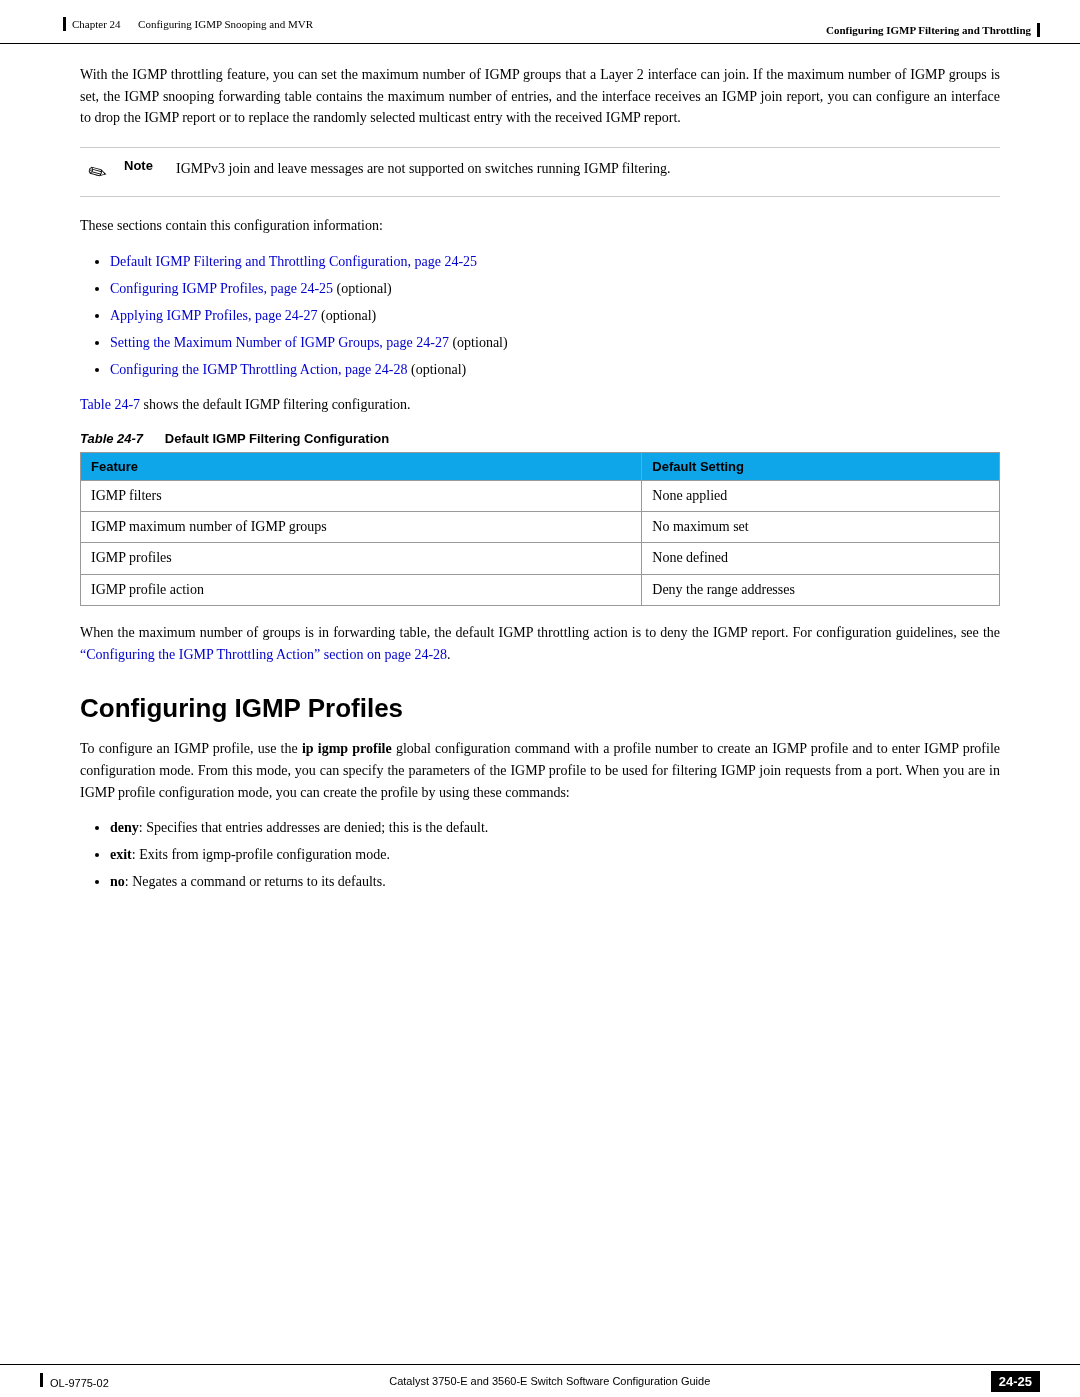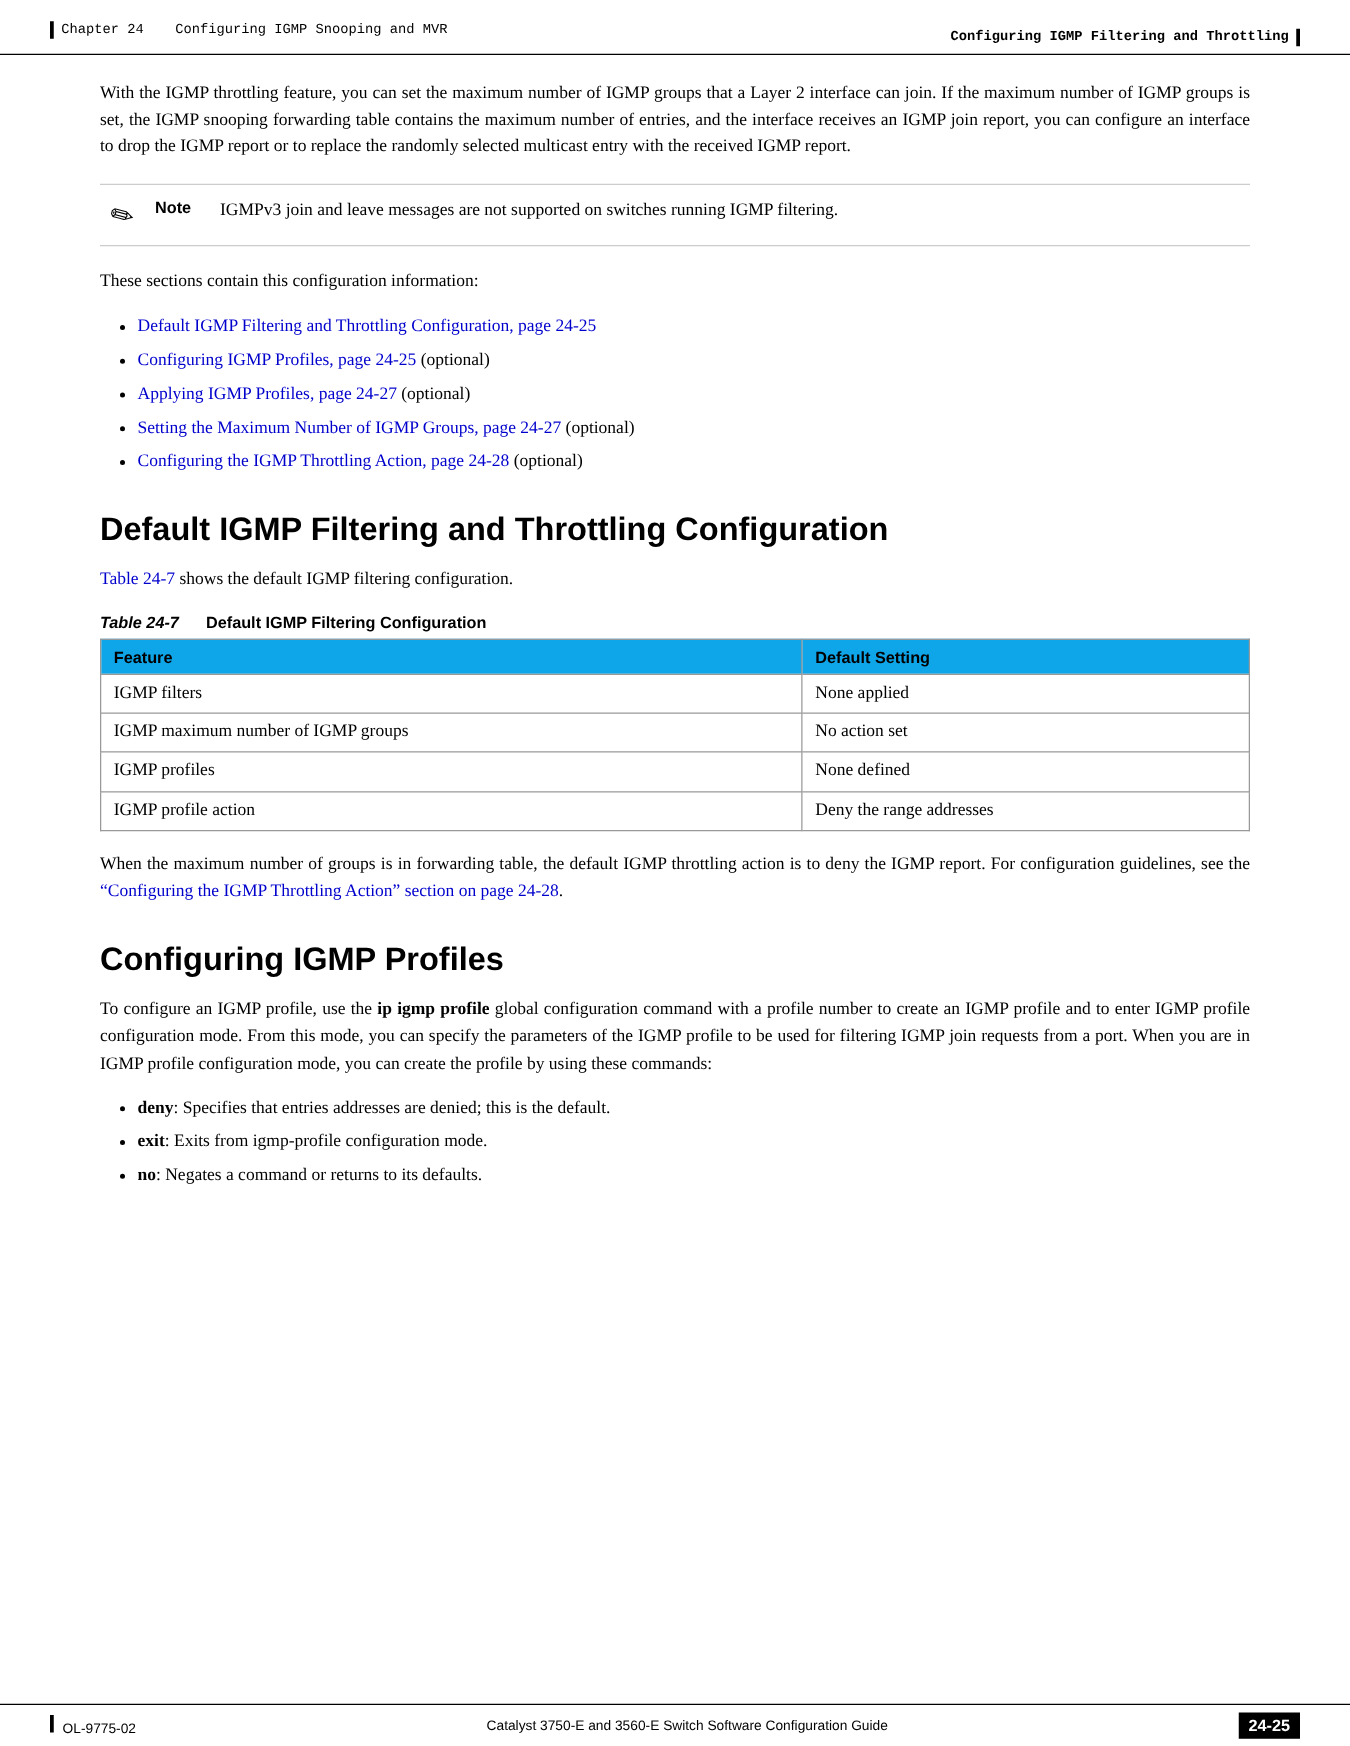--- a/index.html
+++ b/index.html
@@ -11,24 +11,24 @@
       width: 1080px;
       min-height: 1397px;
       position: relative;
     }
 
     
     .page-header {
       display: flex;
       justify-content: space-between;
       align-items: center;
-      padding: 10px 40px 6px 40px;
+      padding: 10px 40px 6px 63px;
       border-bottom: 1px solid #000;
       font-size: 11px;
-      font-family: Liberation Mono, monospace;
+      font-family: Liberation Serif, serif;
     }
     .header-left {
       display: flex;
       align-items: center;
       gap: 6px;
     }
     .header-left .bar {
       width: 3px;
       height: 14px;
       background: #000;
@@ -243,21 +243,20 @@
       <a class="link">Applying IGMP Profiles, page 24-27</a><span> (optional)</span>
     </li>
     <li>
       <a class="link">Setting the Maximum Number of IGMP Groups, page 24-27</a><span> (optional)</span>
     </li>
     <li>
       <a class="link">Configuring the IGMP Throttling Action, page 24-28</a><span> (optional)</span>
     </li>
   </ul>
 
-  <h2 class="section-heading">Default IGMP Filtering and Throttling Configuration</h2>
 
   <p class="table-intro">
     <a class="link">Table 24-7</a><span> shows the default IGMP filtering configuration.</span>
   </p>
 
   <p class="table-caption">
     <span class="table-label">Table 24-7</span>&nbsp;&nbsp;&nbsp;&nbsp;&nbsp;
     <span class="table-title">Default IGMP Filtering Configuration</span>
   </p>
 
@@ -268,21 +267,21 @@
         <th>Default Setting</th>
       </tr>
     </thead>
     <tbody id="table-body">
     <tr>
           <td>IGMP filters</td>
           <td>None applied</td>
         </tr>
         <tr>
           <td>IGMP maximum number of IGMP groups</td>
-          <td>No action set</td>
+          <td>No maximum set</td>
         </tr>
         <tr>
           <td>IGMP profiles</td>
           <td>None defined</td>
         </tr>
         <tr>
           <td>IGMP profile action</td>
           <td>Deny the range addresses</td>
         </tr>
       </tbody>

